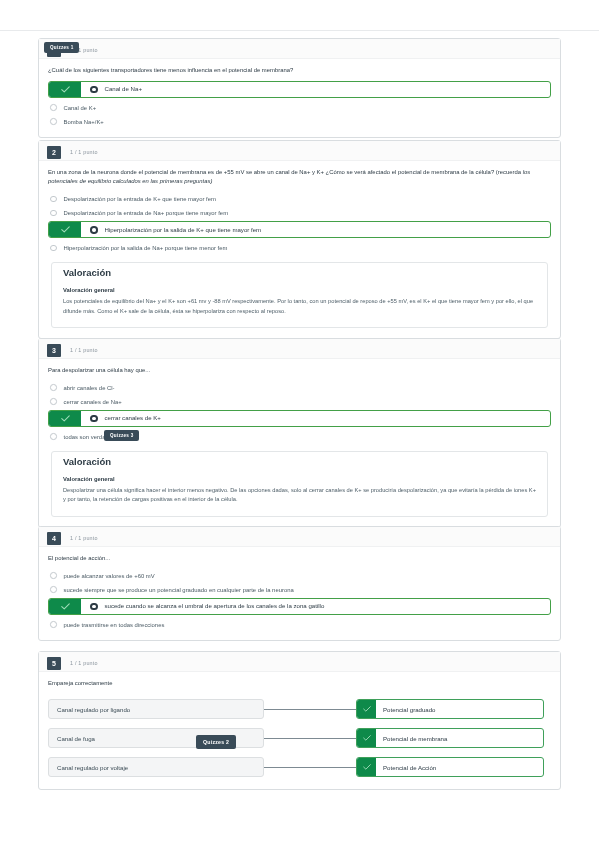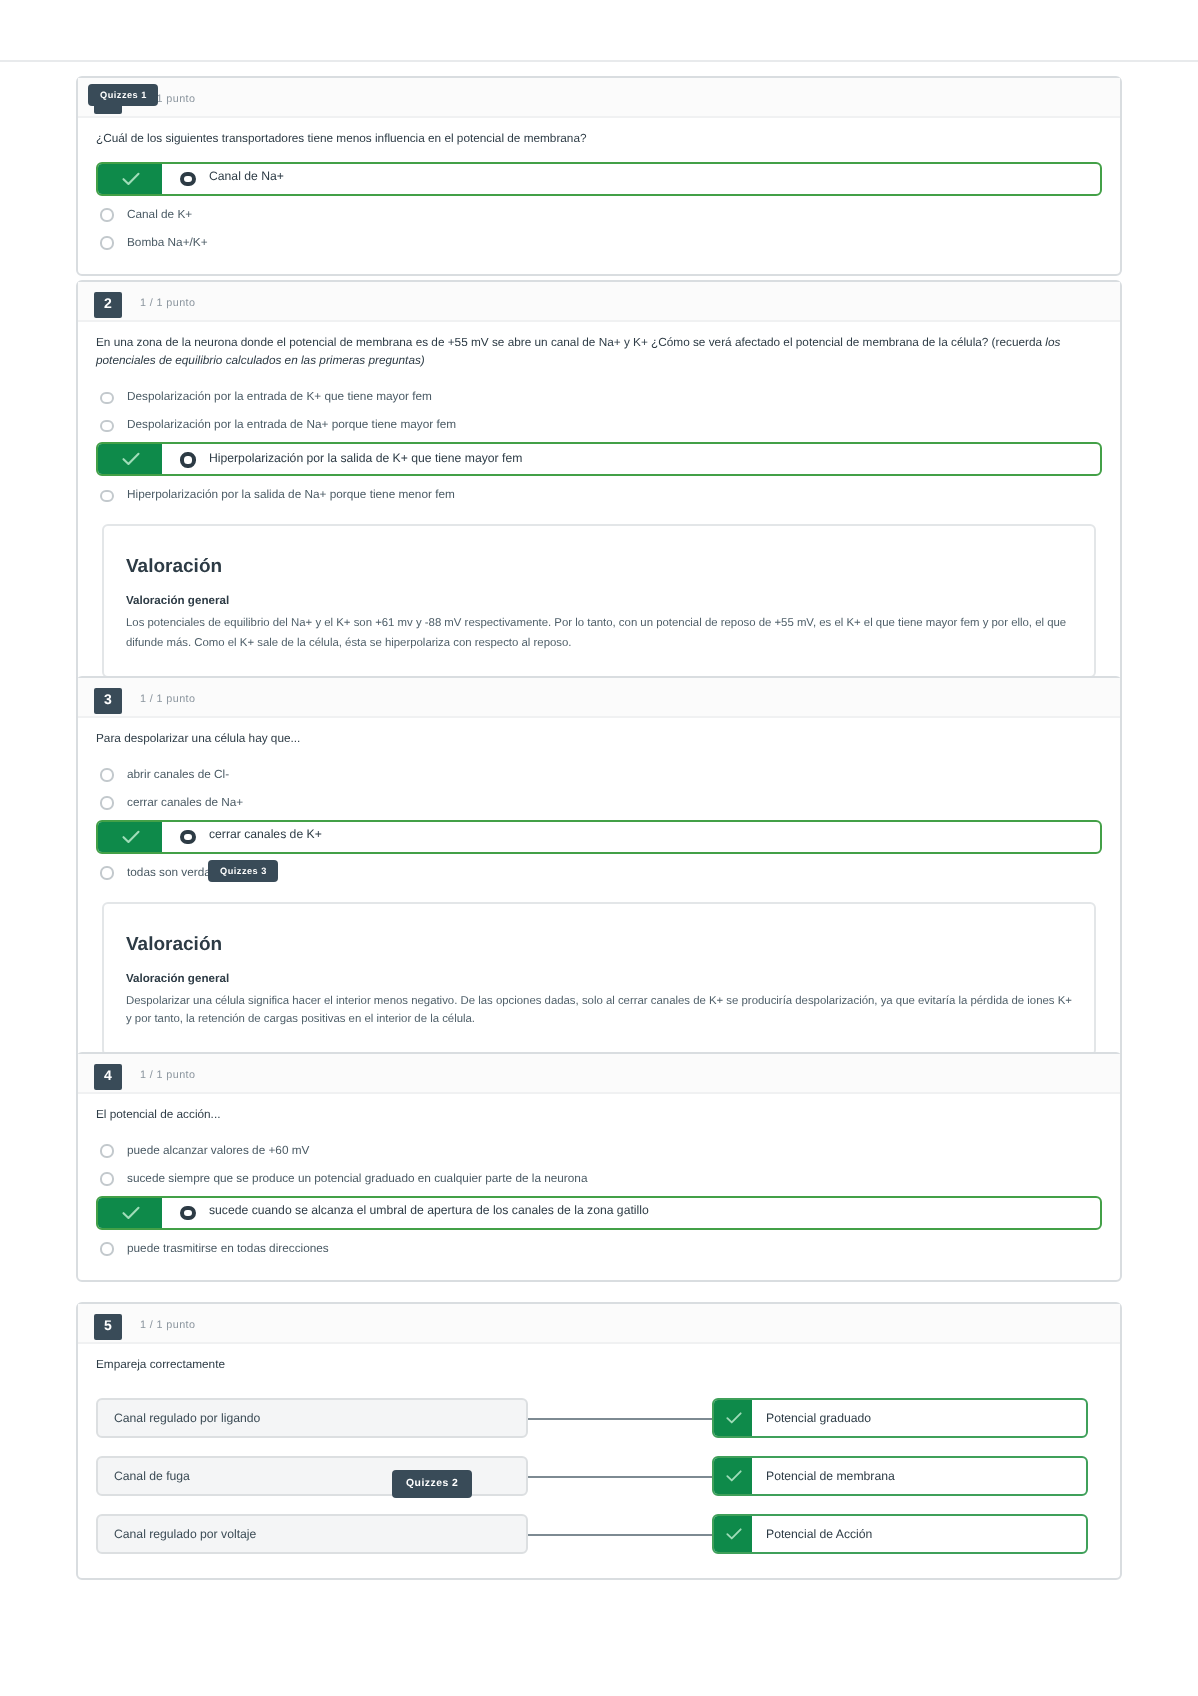--- a/index.html
+++ b/index.html
@@ -114,21 +114,21 @@
   .ans.correct .ans-label {
     color: #2d3b45;
     font-size: 6.1px;
   }
 
   
   .valoracion {
     margin: 8px 3px 2px 3px;
     border: 1px solid #e3e6e8;
     border-radius: 3px;
-    padding: 15px 11px 11px 11px;
+    padding: 4px 11px 11px 11px;
     background: #ffffff;
   }
   .val-title {
     font-size: 9.5px;
     font-weight: bold;
     color: #2d3b45;
     margin-bottom: 9px;
   }
   .val-sub {
     font-size: 5.8px;

